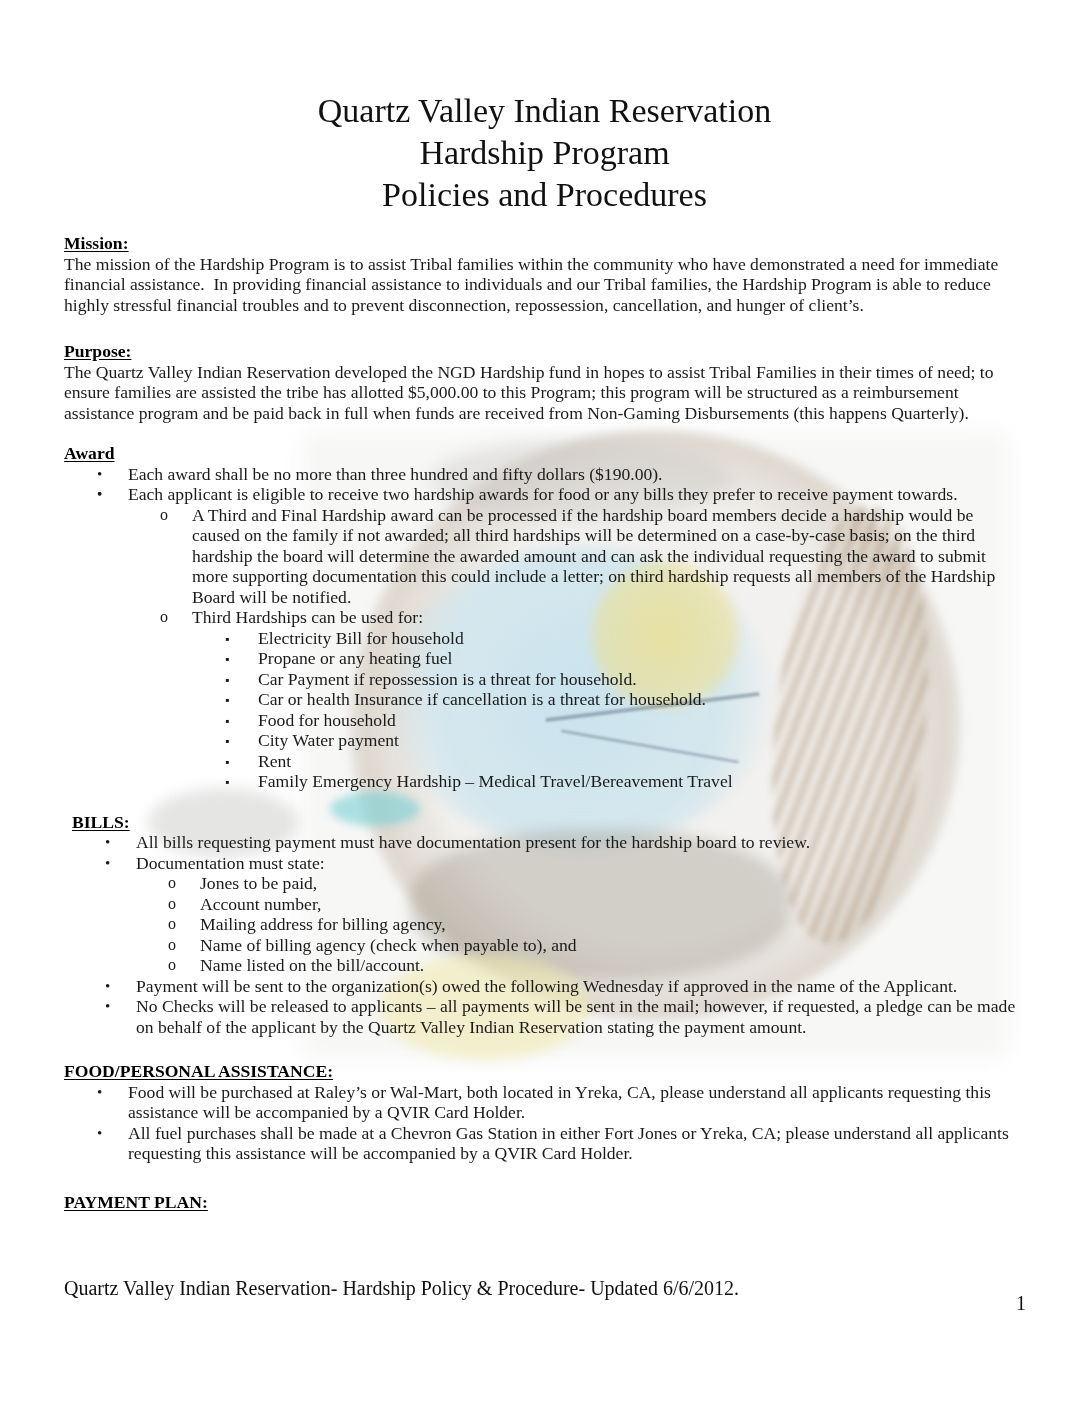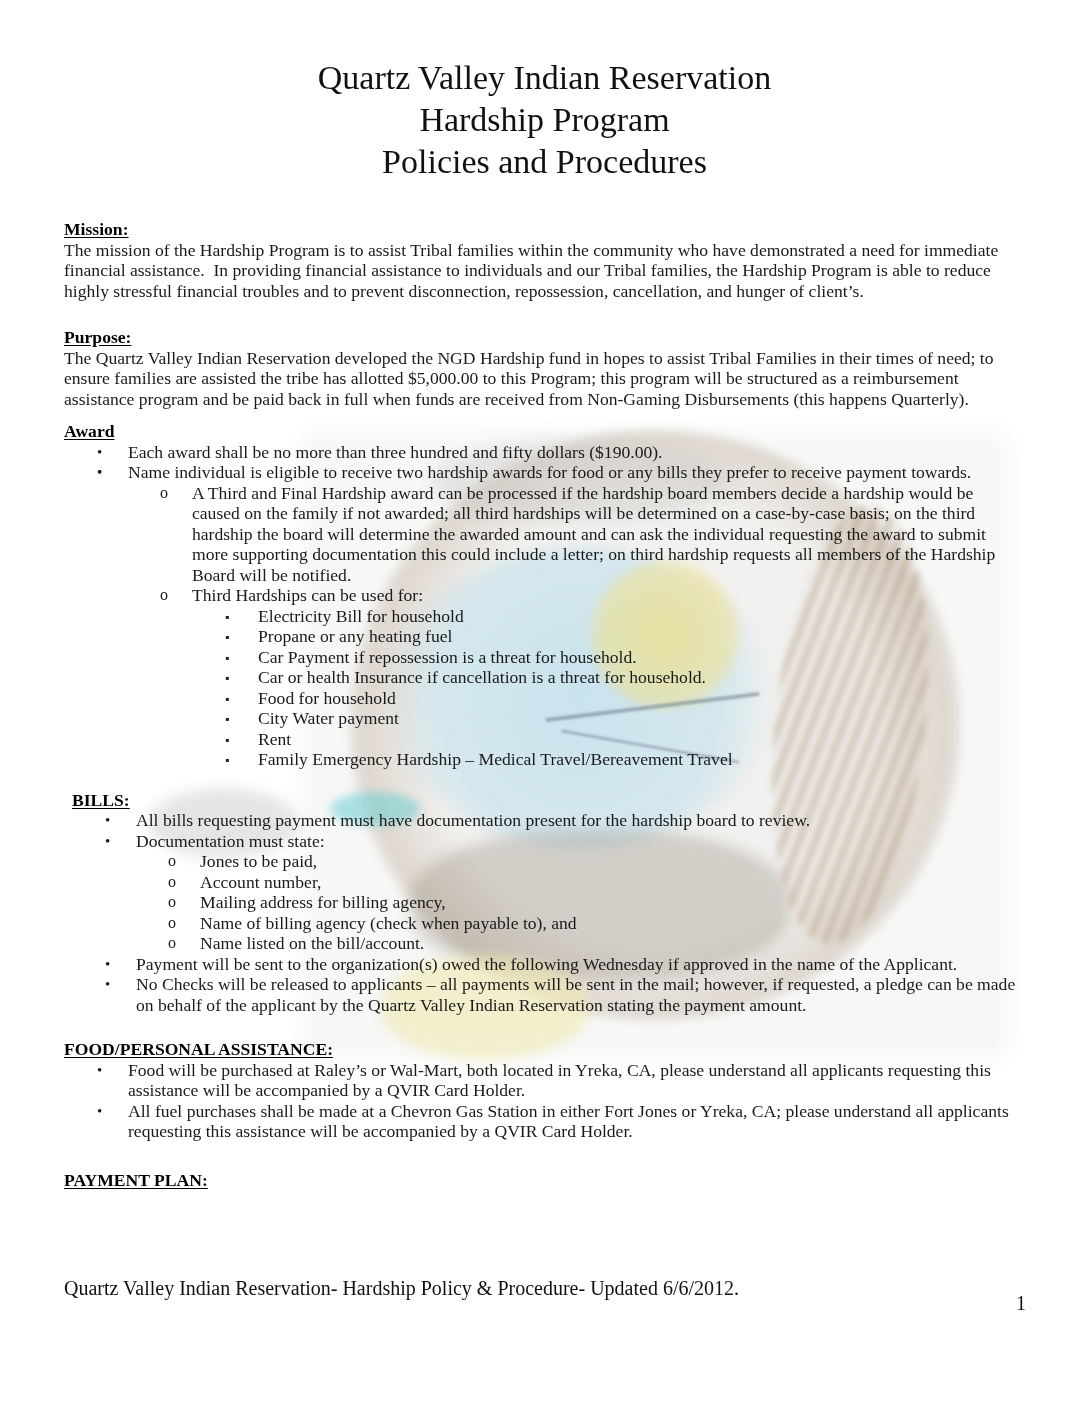--- a/index.html
+++ b/index.html
@@ -51,35 +51,35 @@
   .wm-yellow2{ left: 380px; top: 955px; width: 210px; height: 105px; border-radius: 50%;
                background: rgba(240,234,178,0.60); filter: blur(6px); }
   .wm-smudge-left { left: 148px; top: 788px; width: 150px; height: 70px; border-radius: 50%;
                background: rgba(190,190,188,0.40); filter: blur(7px); }
   .wm-smudge-top  { left: 430px; top: 440px; width: 300px; height: 80px; border-radius: 50%;
                background: rgba(195,192,188,0.35); filter: blur(8px); }
 
   
   .content { position: absolute; inset: 0; z-index: 1; padding: 0 63px 0 64px; }
 
-  .title { padding-top: 57px; text-align: center; font-size: 34px; line-height: 42px; color: #111; }
+  .title { padding-top: 90px; text-align: center; font-size: 34px; line-height: 42px; color: #111; }
   .title div { white-space: nowrap; }
 
   .sec h2 {
     margin: 0; padding: 0;
     font-size: inherit; line-height: inherit;
     font-weight: 700; color: #000;
     text-decoration: underline;
     text-underline-offset: 2px;
   }
   .para { margin: 0; white-space: pre-wrap; }
 
-  .sec-mission { margin-top: 36px; }
+  .sec-mission { margin-top: 17px; }
   .sec-purpose { margin-top: 26px; }
-  .sec-award   { margin-top: 12px; }
+  .sec-award   { margin-top: 20px; }
   .sec-bills   { margin-top: 20px; margin-left: 8px; }
   .sec-food    { margin-top: 24px; }
   .sec-payment { margin-top: 28px; }
 
   .li { position: relative; }
   .li .marker { position: absolute; top: 0; }
   .li.l1 { padding-left: 64px; }
   .li.l1 .marker { left: 33px; font-size: 15px; }
   .li.l2 { padding-left: 128px; }
   .li.l2 .marker { left: 96px; font-size: 16px; }
@@ -138,21 +138,21 @@
 
       <div class="li l1">
         <span class="marker">•</span>
         <span>Each award shall be no more than three hundred and fifty dollars ($190.00).</span>
       </div>
       <div class="li l1">
         <span class="marker">•</span>
       </div>
       <div class="li l1">
         <span class="marker">•</span>
-        <span>Name individual is eligible to receive two hardship awards for food or any bills they prefer to receive payment towards.</span>
+        <span>Each applicant is eligible to receive two hardship awards for food or any bills they prefer to receive payment towards.</span>
       </div>
 
       <div class="li l2">
         <span class="marker">o</span>
         <span>A Third and Final Hardship award can be processed if the hardship board members decide a hardship would be caused on the family if not awarded; all third hardships will be determined on a case-by-case basis; on the third hardship the board will determine the awarded amount and can ask the individual requesting the award to submit more supporting documentation this could include a letter; on third hardship requests all members of the Hardship Board will be notified.</span>
       </div>
       <div class="li l2">
         <span class="marker">o</span>
         <span>Third Hardships can be used for:</span>
       </div>

